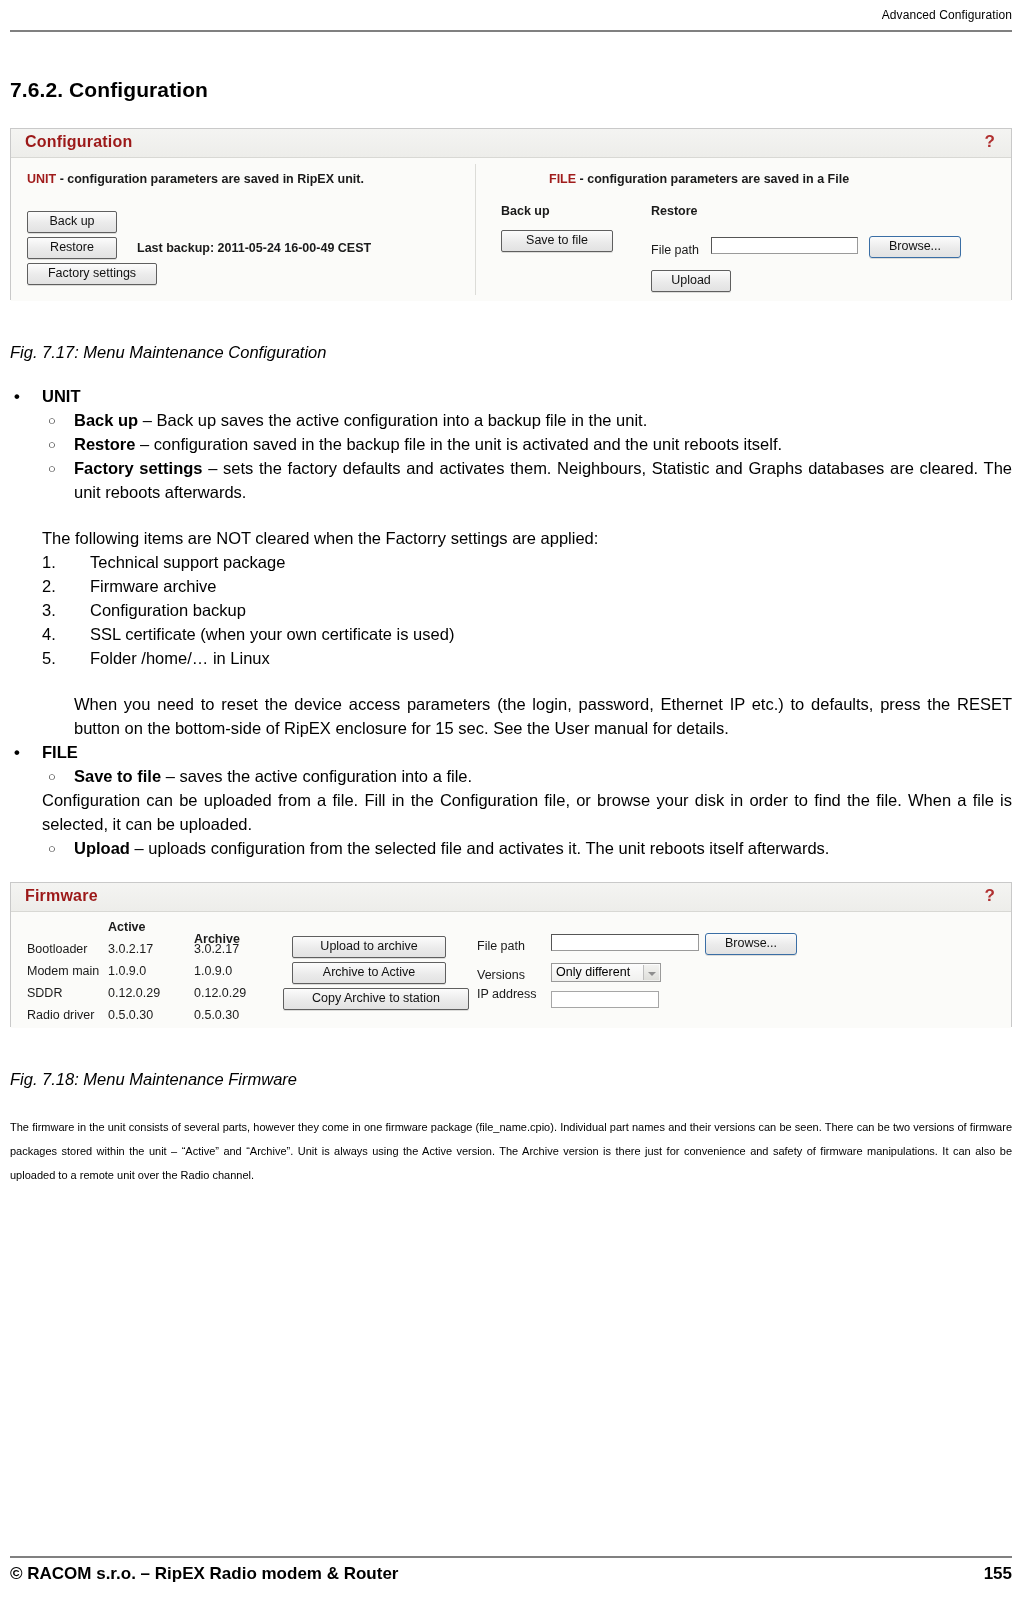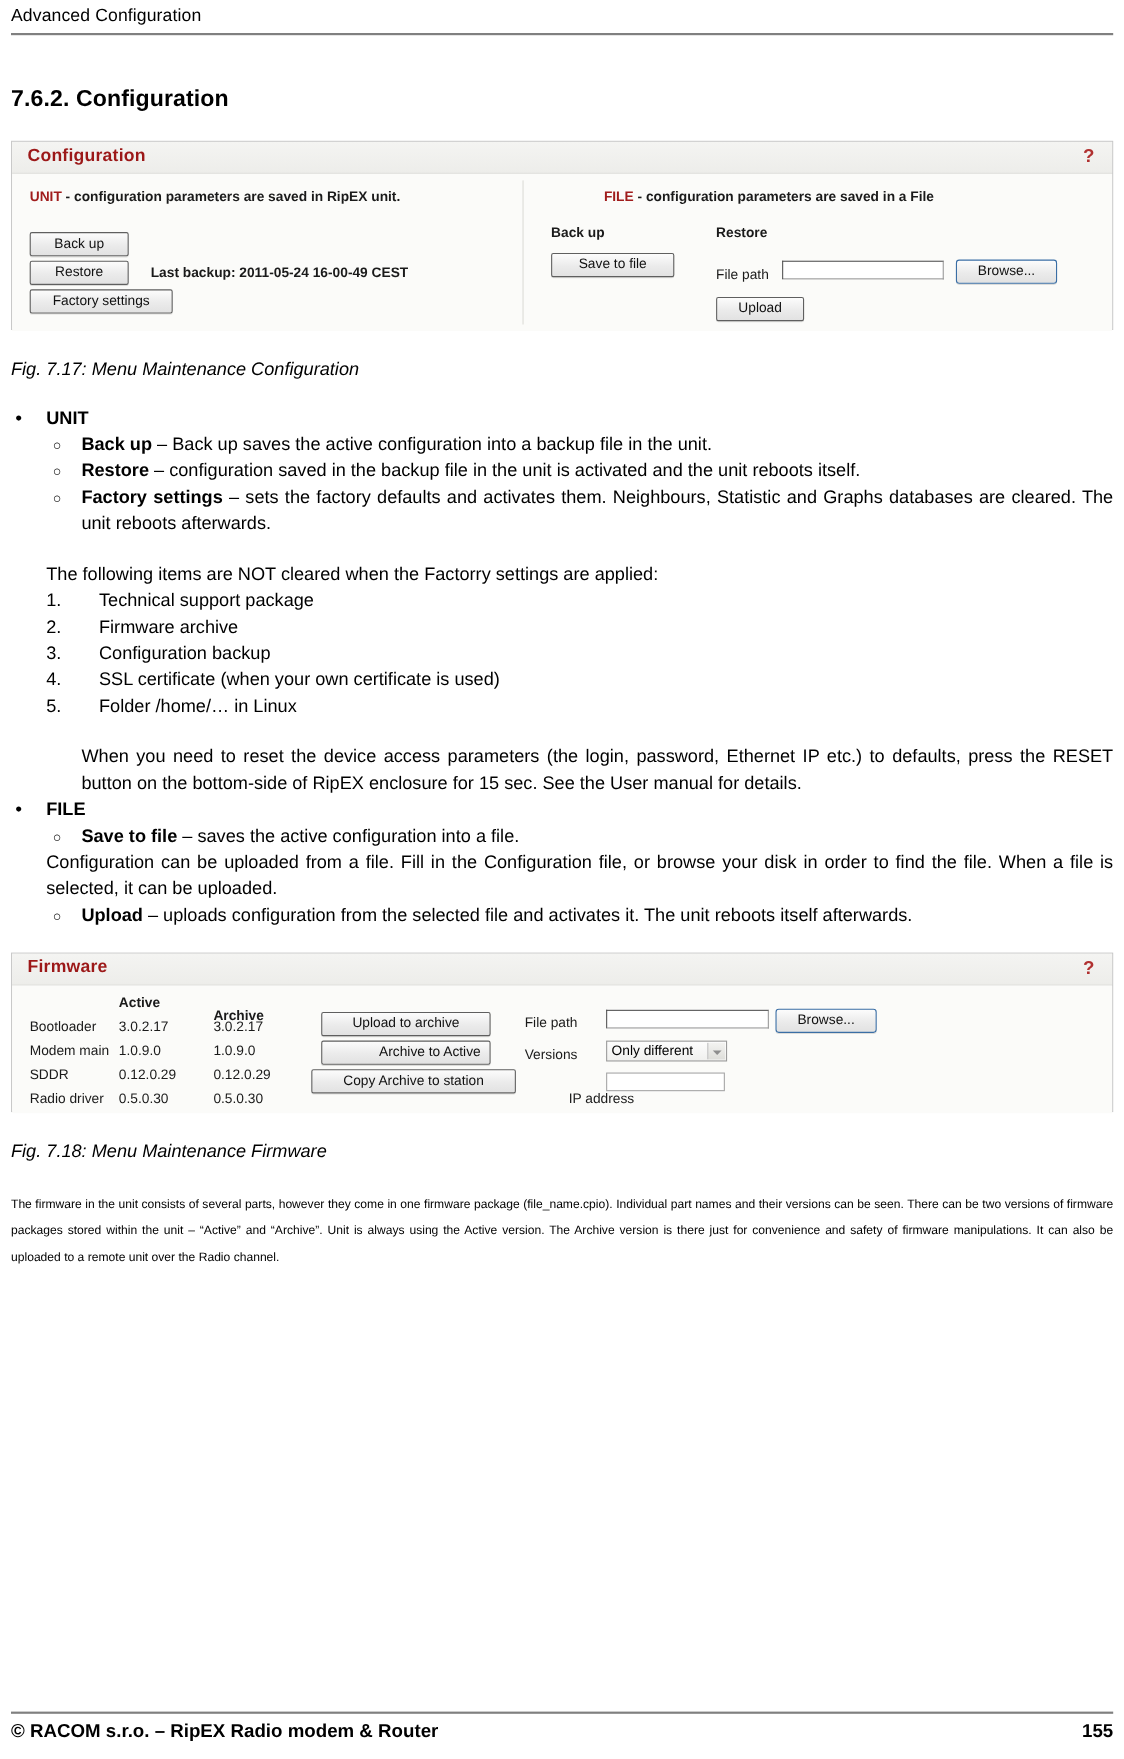--- a/index.html
+++ b/index.html
@@ -20,21 +20,22 @@
     position: relative;
     width: 1022px;
     height: 1599px;
     box-sizing: border-box;
     padding: 0 10px;
   }
 
   
   .page-header {
     padding-top: 4px;
-    font-size: 16px;
+    text-align: right;
+    font-size: 12px;
     line-height: 22px;
     letter-spacing: 0.1px;
   }
   .header-rule {
     margin-top: 4px;
     border: 0;
     border-top: 2px solid #808080;
     height: 0;
   }
 
@@ -161,21 +162,21 @@
     border-left: 4px solid transparent;
     border-right: 4px solid transparent;
     border-top: 4px solid #8e8e8e;
   }
 
   
   .fig-caption {
     font-style: italic;
     font-size: 16.5px;
     line-height: 20px;
-    margin-top: 26px;
+    margin-top: 42px;
   }
 
   
   .para {
     font-size: 11px;
     line-height: 24px;
     text-align: justify;
     margin: 0;
   }
   .para.first { margin-top: 26px; }
@@ -429,40 +430,40 @@
 
       <div class="abs ui" style="left:16px; top:96px;">Radio driver</div>
       <div class="abs ui" style="left:97px; top:96px;">0.5.0.30</div>
       <div class="abs ui" style="left:183px; top:96px;">0.5.0.30</div>
 
       
       <div class="abs" style="left:281px; top:24px;">
         <span class="btn" style="width:136px; text-align:center;">Upload to archive</span>
       </div>
       <div class="abs" style="left:281px; top:50px;">
-        <span class="btn" style="width:136px; text-align:right;">Archive to Active</span>
+        <span class="btn" style="width:136px; text-align:center;">Archive to Active</span>
       </div>
       <div class="abs" style="left:272px; top:76px;">
         <span class="btn" style="width:168px; text-align:center;">Copy Archive to station</span>
       </div>
 
       
       <div class="abs ui" style="left:466px; top:27px;">File path</div>
       <input class="abs input" type="text" style="left: 540px; top: 22px; width: 148px; padding: 0px 3px; font-size: 12.5px;" value="">
       <div class="abs" style="left:694px; top:21px;">
         <span class="btn btn-browse" style="width:74px; text-align:center;">Browse...</span>
       </div>
 
       <div class="abs ui" style="left:466px; top:56px;">Versions</div>
       <div class="abs select" style="left:540px; top:50px; width:110px;">
         <span>Only different</span>
         <span class="arrowbox"></span>
       </div>
 
-      <div class="abs ui" style="left:466px; top:96px;margin-left:40px;">IP address</div>
+      <div class="abs ui" style="left:466px; top:75px;">IP address</div>
       <input class="abs input input-soft" type="text" style="left: 540px; top: 79px; width: 108px; padding: 0px 3px; font-size: 12.5px;" value="">
     </div>
   </div>
 
   <div class="fig-caption">Fig. 7.18: Menu Maintenance Firmware</div>
 
   <p class="para first">The firmware in the unit consists of several parts, however they come in one firmware package (file_name.cpio). Individual part names and their versions can be seen. There can be two versions of firmware packages stored within the unit – “Active” and “Archive”. Unit is always using the Active version. The Archive version is there just for convenience and safety of firmware manipulations. It can also be uploaded to a remote unit over the Radio channel.</p>
 
   <div class="page-footer">
     <hr class="footer-rule">

